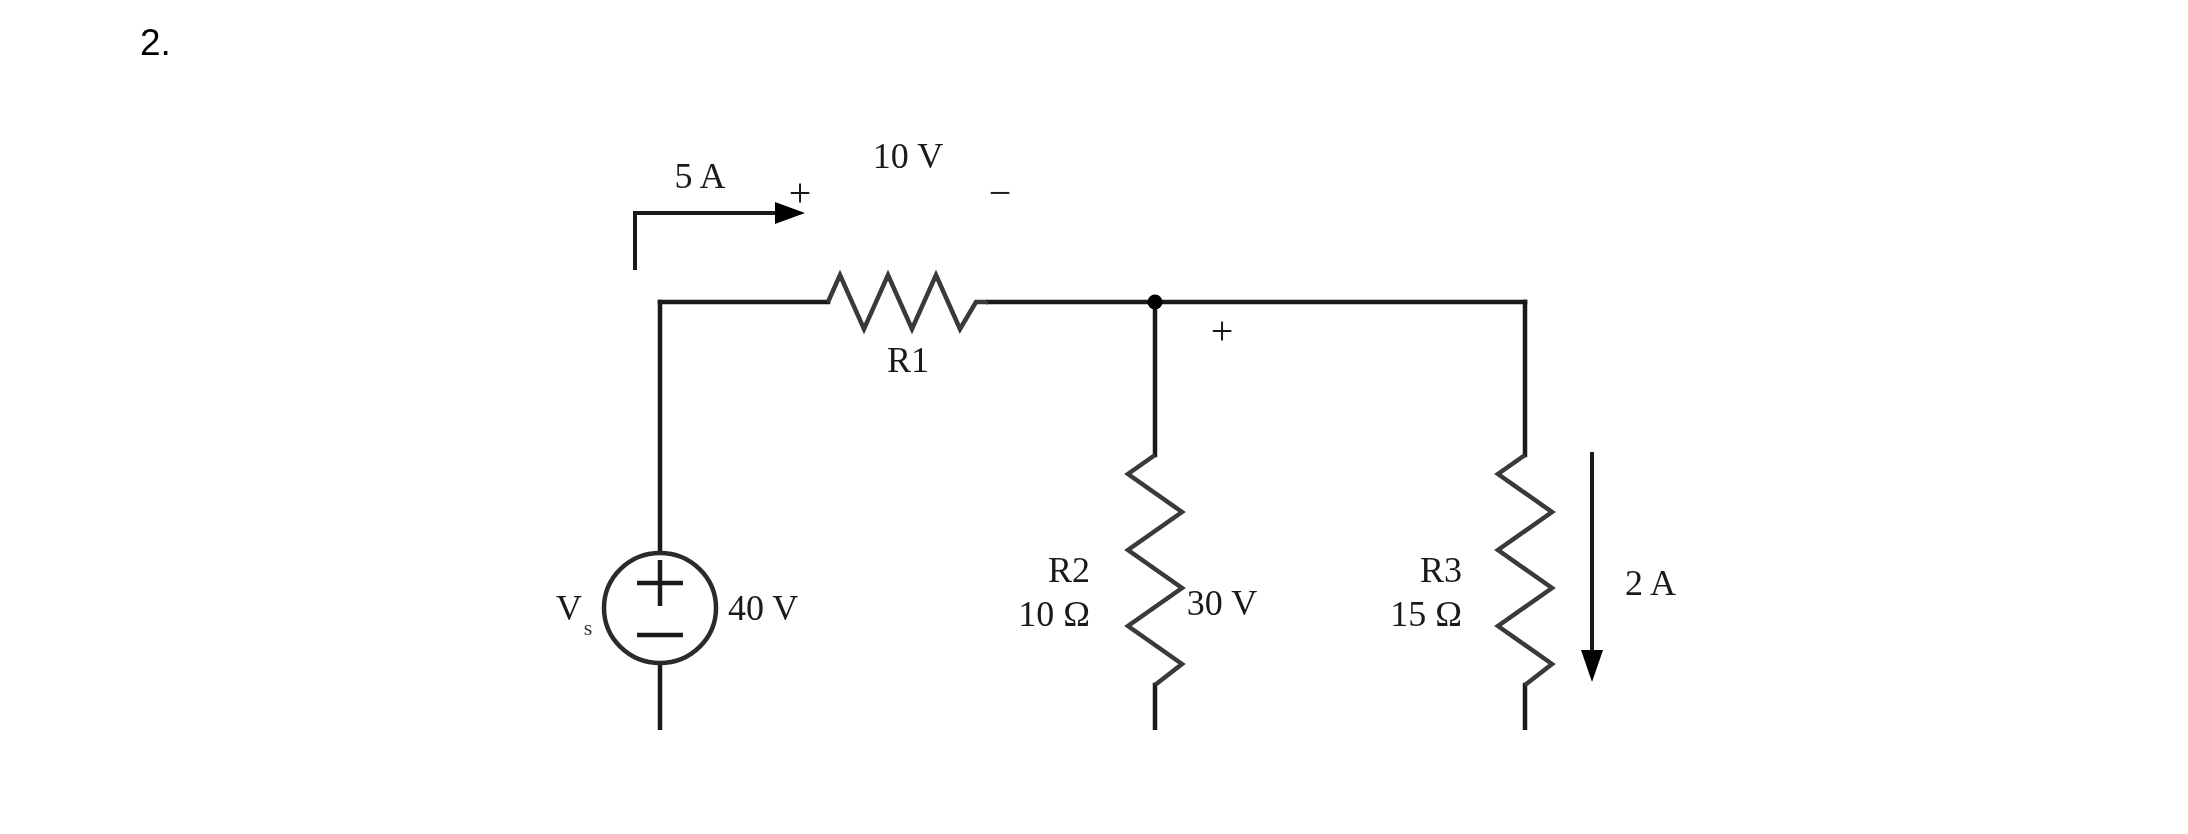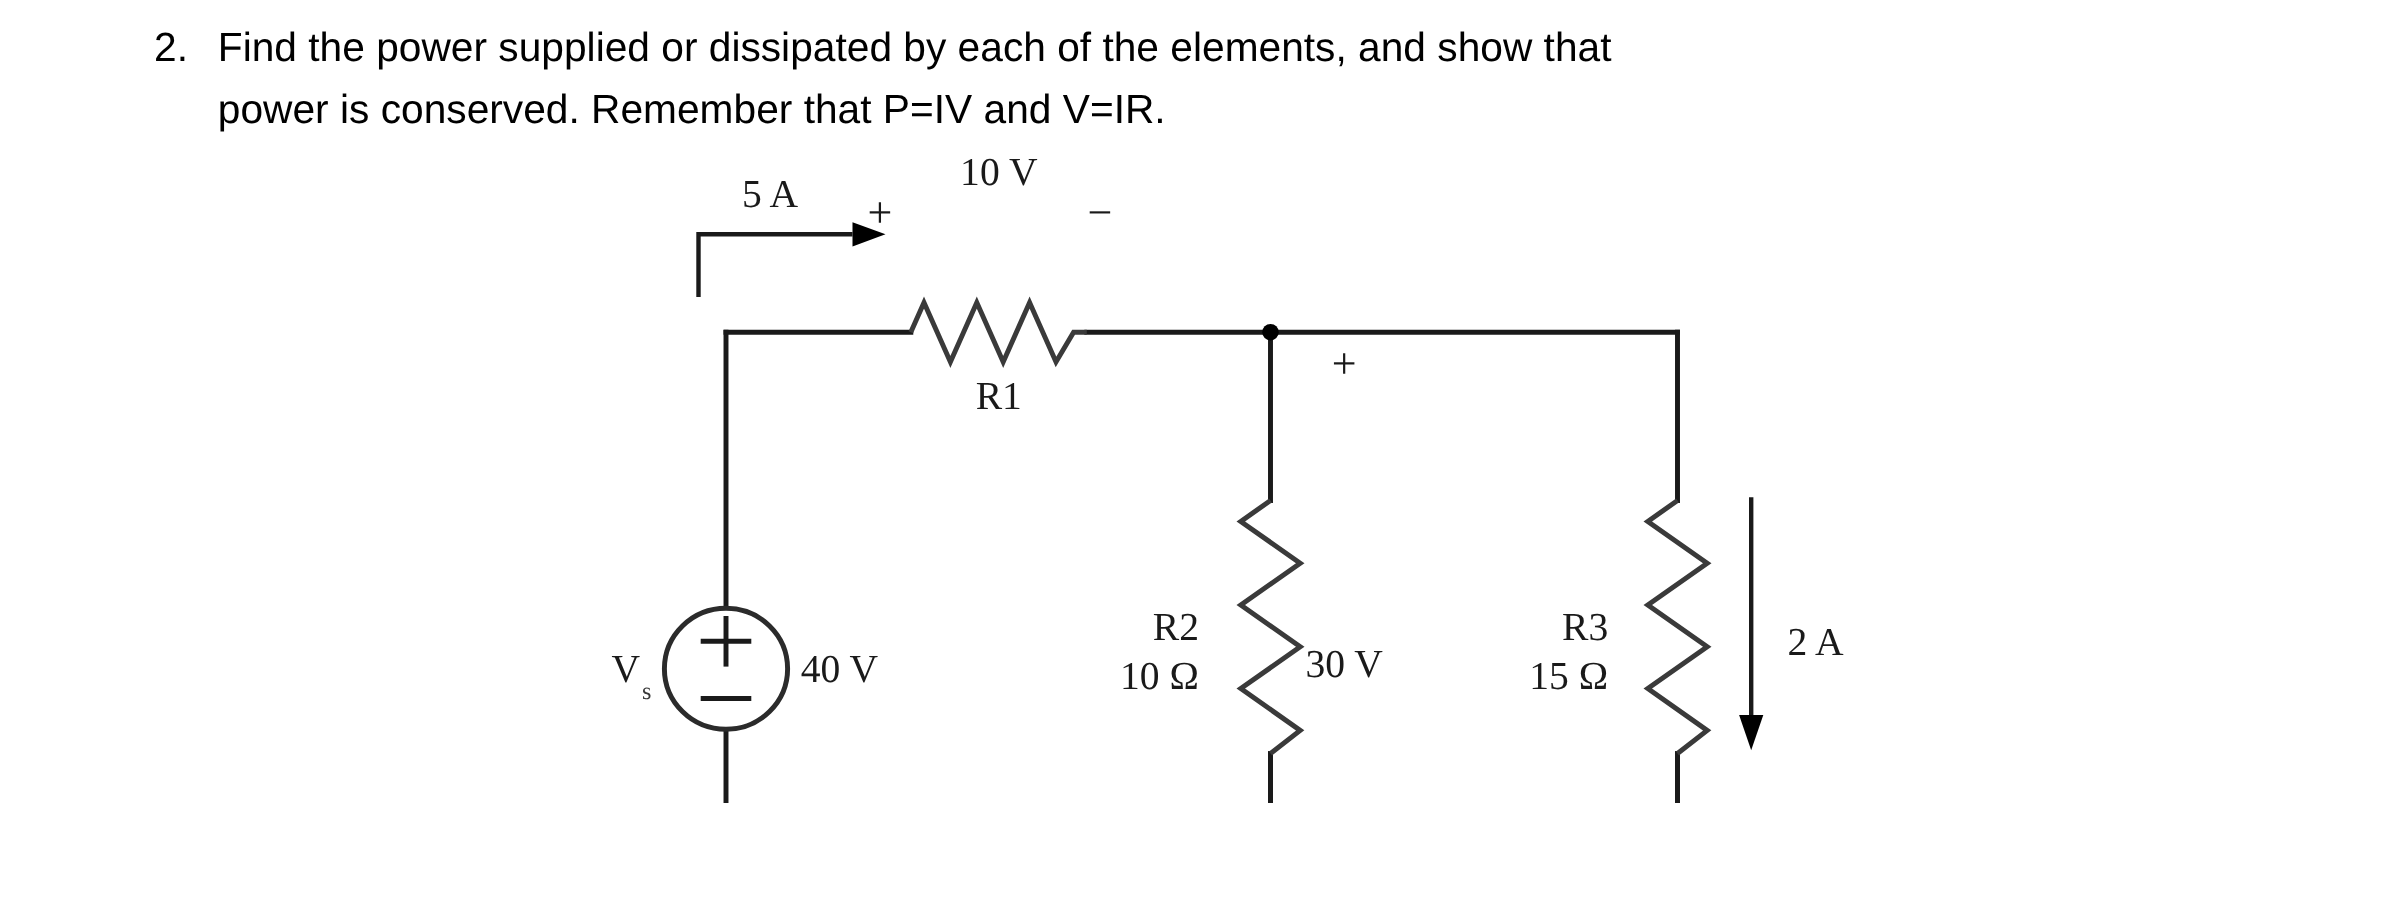--- a/index.html
+++ b/index.html
@@ -109,24 +109,20 @@
     fill: #1a1a1a;
   }
 </style>
 </head>
 <body>
 
 <div class="page">
 
   <div class="problem">
     <div class="problem-number">2.</div>
-    <div class="problem-body">
-      <span class="problem-line">Find the power supplied or dissipated by each of the elements, and show that</span>
-      <span class="problem-line">power is conserved. Remember that P=IV and V=IR.</span>
-    </div>
   </div>
 
   <div class="circuit-wrap">
     <svg class="circuit" width="2188" height="600" viewBox="0 0 2188 600">
 
       <path class="wire" d="M 660 172 L 828 172"></path>
 
       <path class="wire" d="M 988 172 L 1525 172"></path>
 
       <path class="wire" d="M 660 172 L 660 423"></path>

